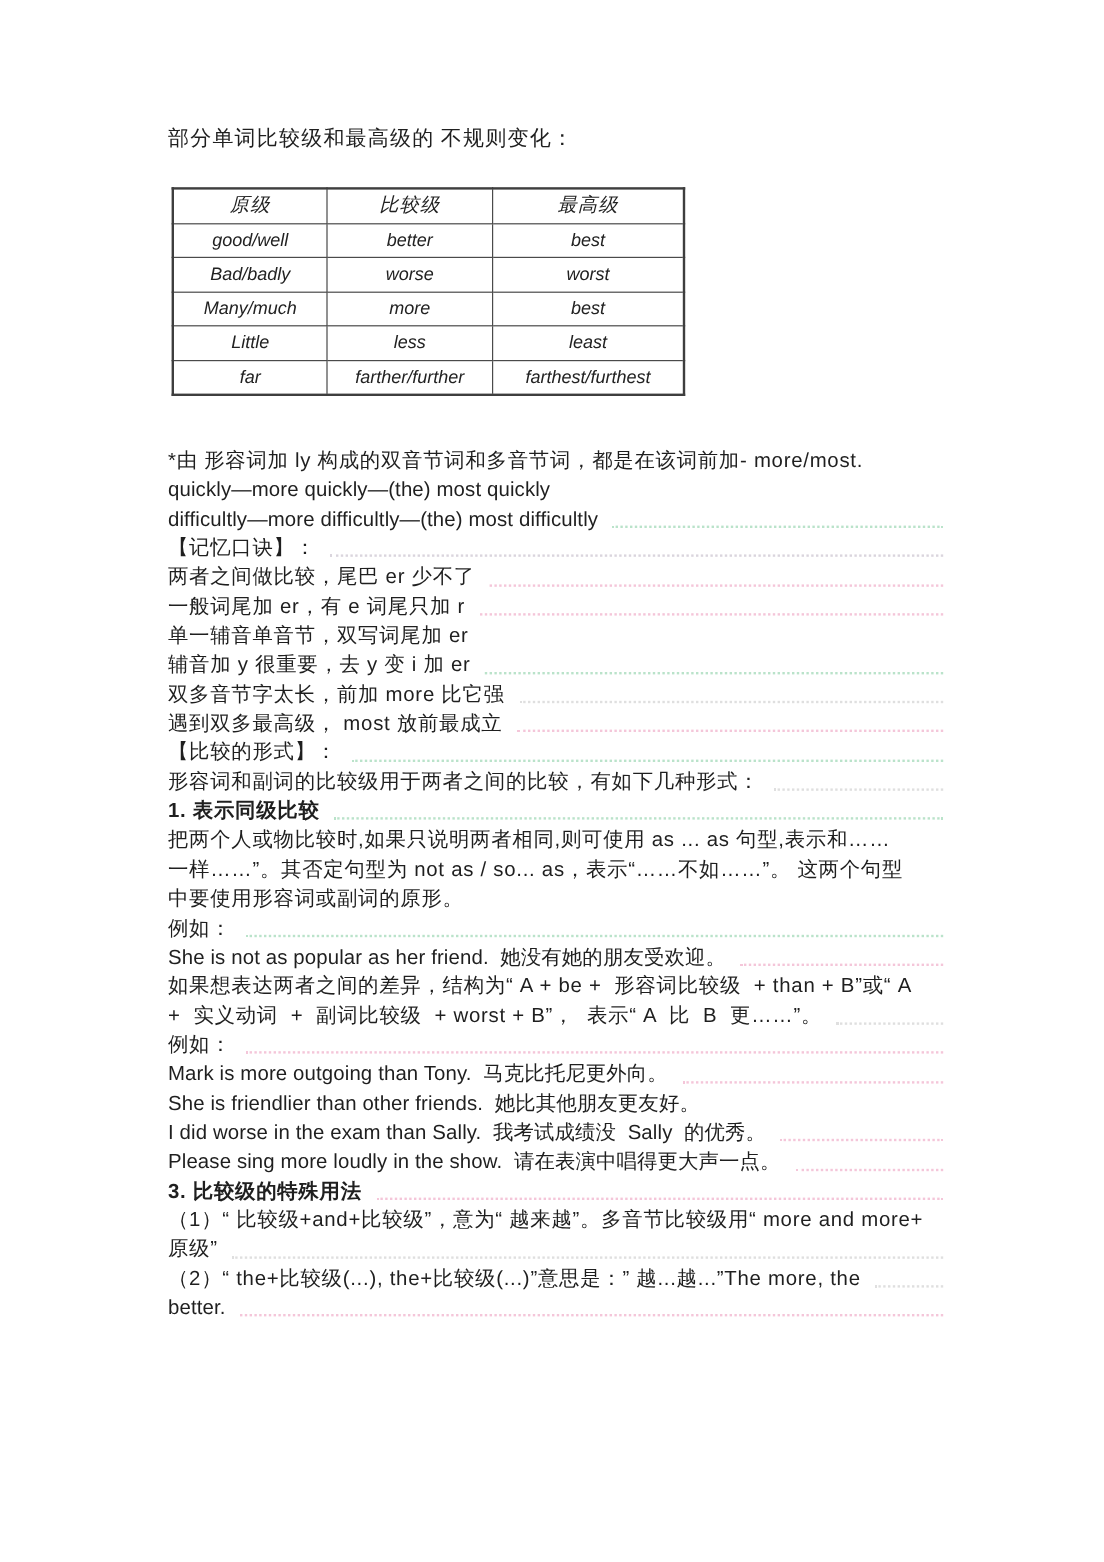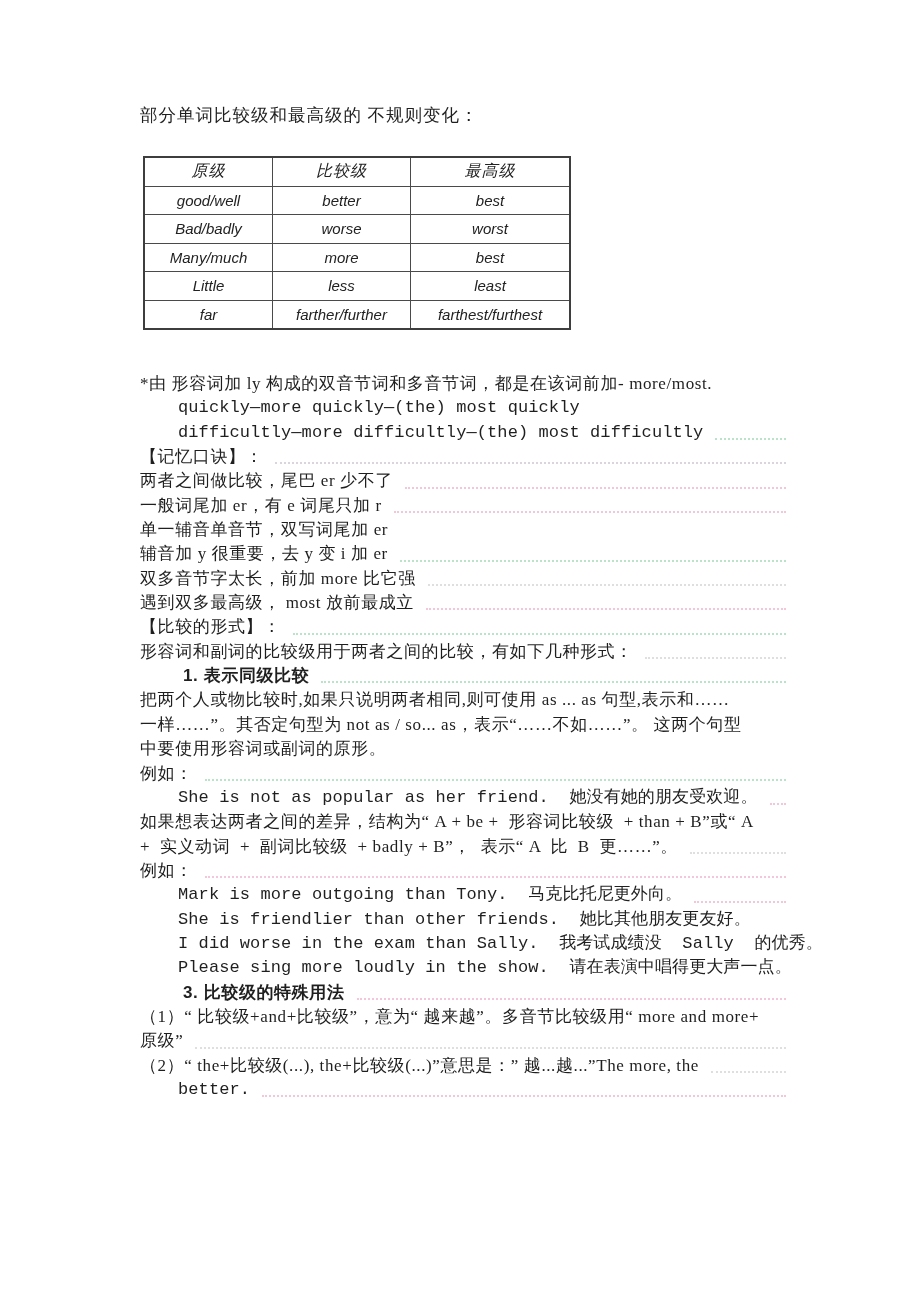--- a/index.html
+++ b/index.html
@@ -27,23 +27,23 @@
   .grid td{font-size:15px;font-family:"Liberation Sans","DejaVu Sans",sans-serif;margin-left:20px;}
   .c0{width:127px}.c1{width:137px}.c2{width:158px}
   .content{
     position:absolute;left:140px;top:372px;width:648px;
   }
   .line{
     display:flex;align-items:flex-end;height:24.35px;
     font-size:17px;white-space:pre;
   }
   .line .txt{line-height:24.35px;display:inline-block;}
-  .serif .txt{font-family:Liberation Serif, serif;letter-spacing:0.6px;}
-  .sans .txt{font-family:Liberation Mono, monospace;letter-spacing:0.1px;margin-left:38px;}
-  .bold .txt{font-family:"Liberation Sans","DejaVu Sans",sans-serif;font-weight:700;letter-spacing:0.6px;margin-left:43px;}
+  .serif .txt{font-family:Liberation Sans, sans-serif;letter-spacing:0.6px;}
+  .sans .txt{font-family:Liberation Sans, sans-serif;letter-spacing:0.1px;}
+  .bold .txt{font-family:"Liberation Sans","DejaVu Sans",sans-serif;font-weight:700;letter-spacing:0.6px;}
   .trail{
     flex:1 1 auto;margin:0 2px 5px 12px;
     border-bottom:2px dotted #dddddd;opacity:0.95;min-width:0;
   }
   .trail-green{border-bottom-color:#b7e2c8;}
   .trail-pink{border-bottom-color:#f4c3d7;}
   .trail-gray{border-bottom-color:#dedede;}
   .trail-mix{border-bottom-color:#d9d3dc;}
 </style>
 </head>
@@ -102,21 +102,21 @@
       <div class="line serif"><span class="txt">遇到双多最高级， most 放前最成立</span><span class="trail trail-pink"></span></div>
       <div class="line serif"><span class="txt">【比较的形式】：</span><span class="trail trail-green"></span></div>
       <div class="line serif"><span class="txt">形容词和副词的比较级用于两者之间的比较，有如下几种形式：</span><span class="trail trail-gray"></span></div>
       <div class="line bold"><span class="txt">1. 表示同级比较</span><span class="trail trail-green"></span></div>
       <div class="line serif"><span class="txt">把两个人或物比较时,如果只说明两者相同,则可使用 as ... as 句型,表示和……</span></div>
       <div class="line serif"><span class="txt">一样……”。其否定句型为 not as / so... as，表示“……不如……”。 这两个句型</span></div>
       <div class="line serif"><span class="txt">中要使用形容词或副词的原形。</span></div>
       <div class="line serif"><span class="txt">例如：</span><span class="trail trail-green"></span></div>
       <div class="line sans"><span class="txt">She is not as popular as her friend.  她没有她的朋友受欢迎。</span><span class="trail trail-pink"></span></div>
       <div class="line serif"><span class="txt">如果想表达两者之间的差异，结构为“ A + be +  形容词比较级  + than + B”或“ A</span></div>
-      <div class="line serif"><span class="txt">+  实义动词  +  副词比较级  + badly + B”，  表示“ A  比  B  更……”。</span><span class="trail trail-gray"></span></div>
+      <div class="line serif"><span class="txt">+  实义动词  +  副词比较级  + worst + B”，  表示“ A  比  B  更……”。</span><span class="trail trail-gray"></span></div>
       <div class="line serif"><span class="txt">例如：</span><span class="trail trail-pink"></span></div>
       <div class="line sans"><span class="txt">Mark is more outgoing than Tony.  马克比托尼更外向。</span><span class="trail trail-pink"></span></div>
       <div class="line sans"><span class="txt">She is friendlier than other friends.  她比其他朋友更友好。</span></div>
       <div class="line sans"><span class="txt">I did worse in the exam than Sally.  我考试成绩没  Sally  的优秀。</span><span class="trail trail-pink"></span></div>
       <div class="line sans"><span class="txt">Please sing more loudly in the show.  请在表演中唱得更大声一点。</span><span class="trail trail-pink"></span></div>
       <div class="line bold"><span class="txt">3. 比较级的特殊用法</span><span class="trail trail-pink"></span></div>
       <div class="line serif"><span class="txt">（1）“ 比较级+and+比较级”，意为“ 越来越”。多音节比较级用“ more and more+</span></div>
       <div class="line serif"><span class="txt">原级”</span><span class="trail trail-gray"></span></div>
       <div class="line serif"><span class="txt">（2）“ the+比较级(...), the+比较级(...)”意思是：” 越...越...”The more, the</span><span class="trail trail-gray"></span></div>
       <div class="line sans"><span class="txt">better.</span><span class="trail trail-pink"></span></div>

